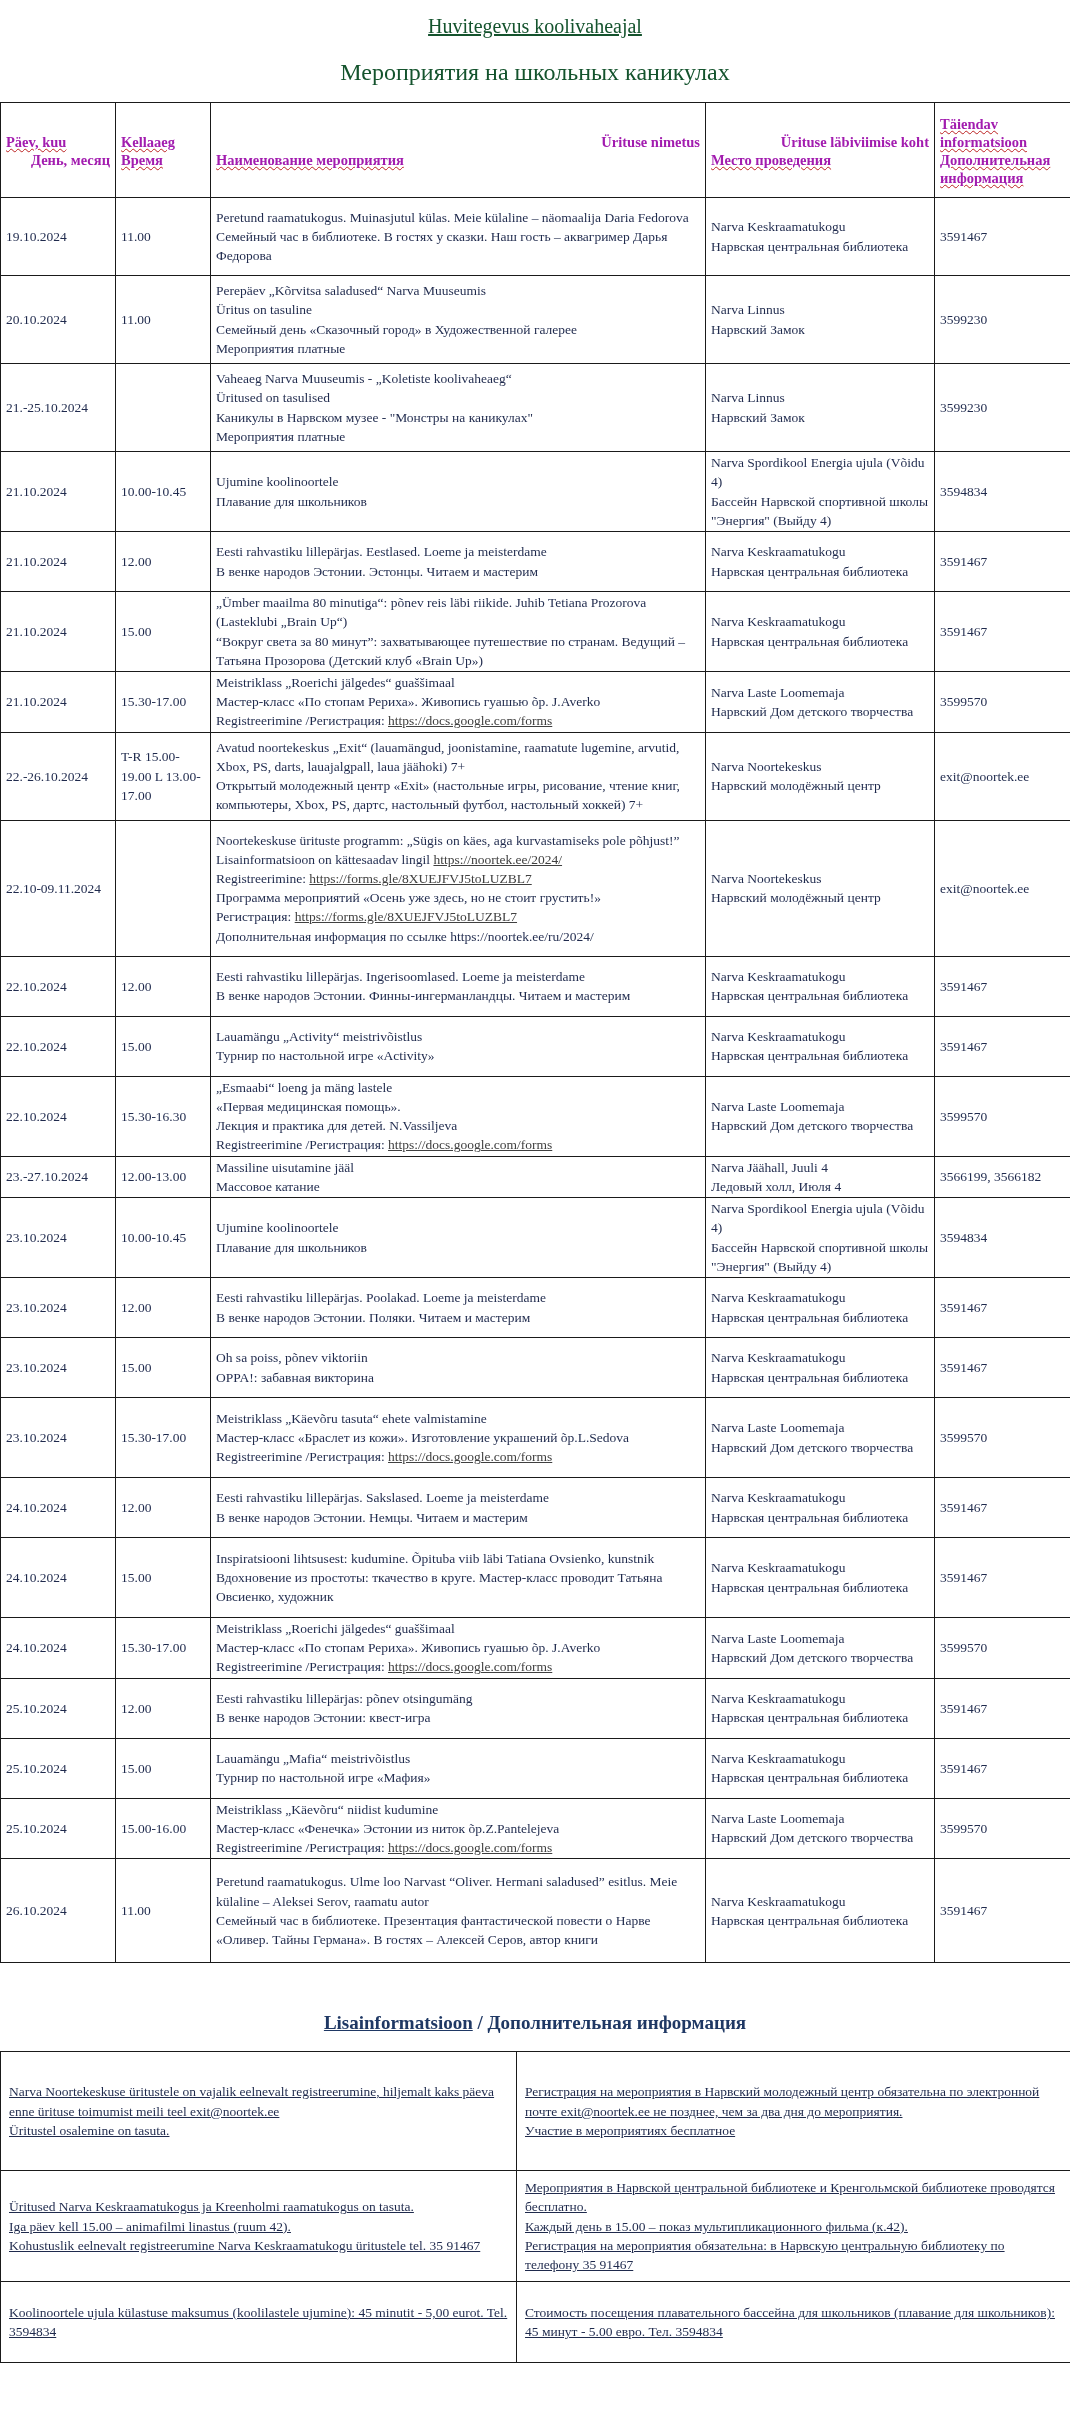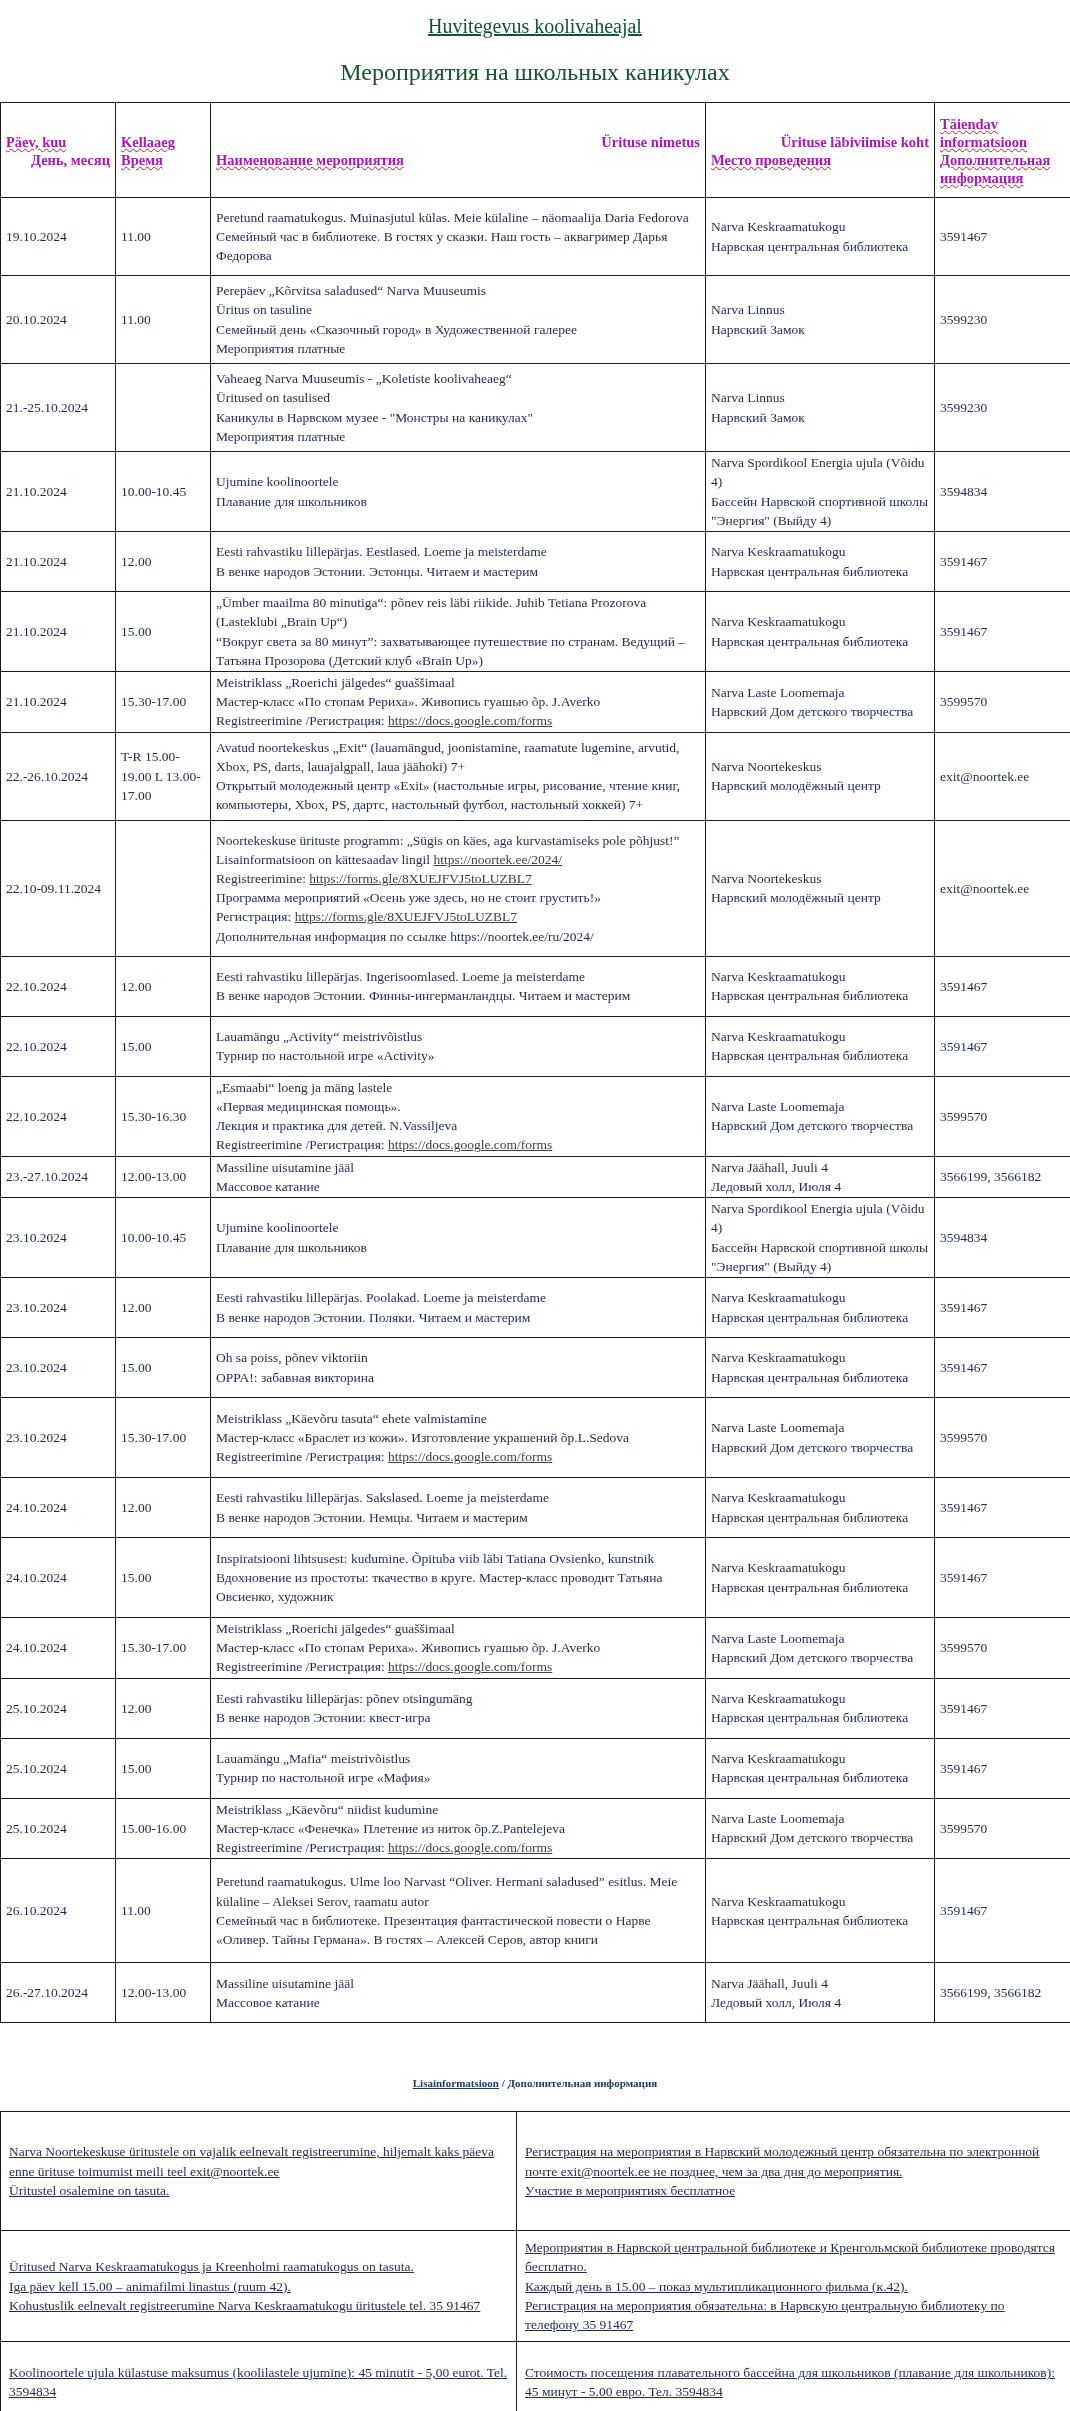--- a/index.html
+++ b/index.html
@@ -42,21 +42,21 @@
   table.events th .l.plain { text-decoration: none; text-align: right; }
   table.events td { font-size: 13.5px; line-height: 19.2px; padding-top: 1px; padding-bottom: 1px; }
   td.date, td.time, td.info { white-space: normal; }
   .line { display: block; }
   .link { color: #404040; text-decoration: underline; }
   .spacer { height: 50px; }
   .info-title {
     text-align: center;
     font-weight: bold;
     color: #1f3864;
-    font-size: 11px;
+    font-size: 19px;
     line-height: 20px;
     padding-bottom: 18px;
   }
   .info-title .u { text-decoration: underline; }
   table.notes {
     width: 1070px;
     border-collapse: collapse;
     table-layout: fixed;
   }
   table.notes td {
@@ -408,54 +408,41 @@
             <span class="line">Narva Keskraamatukogu</span>
             <span class="line">Нарвская центральная библиотека</span>
           </td>
           <td class="info">3591467</td>
         </tr>
         <tr style="height: 60px;">
           <td class="date">25.10.2024</td>
           <td class="time">15.00-16.00</td>
           <td class="event">
             <span class="line">Meistriklass „Käevõru“ niidist kudumine</span>
-            <span class="line">Мастер-класс «Фенечка» Плетение из ниток õp.Z.Pantelejeva</span>
+            <span class="line">Мастер-класс «Фенечка» Эстонии из ниток õp.Z.Pantelejeva</span>
             <span class="line"><span>Registreerimine /Регистрация: </span><span class="link">https://docs.google.com/forms</span></span>
           </td>
           <td class="place">
             <span class="line">Narva Laste Loomemaja</span>
             <span class="line">Нарвский Дом детского творчества</span>
           </td>
           <td class="info">3599570</td>
         </tr>
         <tr style="height: 104px;">
           <td class="date">26.10.2024</td>
           <td class="time">11.00</td>
           <td class="event">
             <span class="line">Peretund raamatukogus. Ulme loo Narvast “Oliver. Hermani saladused” esitlus. Meie külaline – Aleksei Serov, raamatu autor</span>
             <span class="line">Семейный час в библиотеке. Презентация фантастической повести о Нарве «Оливер. Тайны Германа». В гостях – Алексей Серов, автор книги</span>
           </td>
           <td class="place">
             <span class="line">Narva Keskraamatukogu</span>
             <span class="line">Нарвская центральная библиотека</span>
           </td>
           <td class="info">3591467</td>
-        </tr>
-        <tr style="height: 60px;">
-          <td class="date">26.-27.10.2024</td>
-          <td class="time">12.00-13.00</td>
-          <td class="event">
-            <span class="line">Massiline uisutamine jääl</span>
-            <span class="line">Массовое катание</span>
-          </td>
-          <td class="place">
-            <span class="line">Narva Jäähall, Juuli 4</span>
-            <span class="line">Ледовый холл, Июля 4</span>
-          </td>
-          <td class="info">3566199, 3566182</td>
         </tr>
       </tbody>
   </table>
 
   <div class="spacer"></div>
 
   <div class="info-title"><span class="u">Lisainformatsioon</span><span> / </span><span>Дополнительная информация</span></div>
 
   <table class="notes">
     <colgroup>

